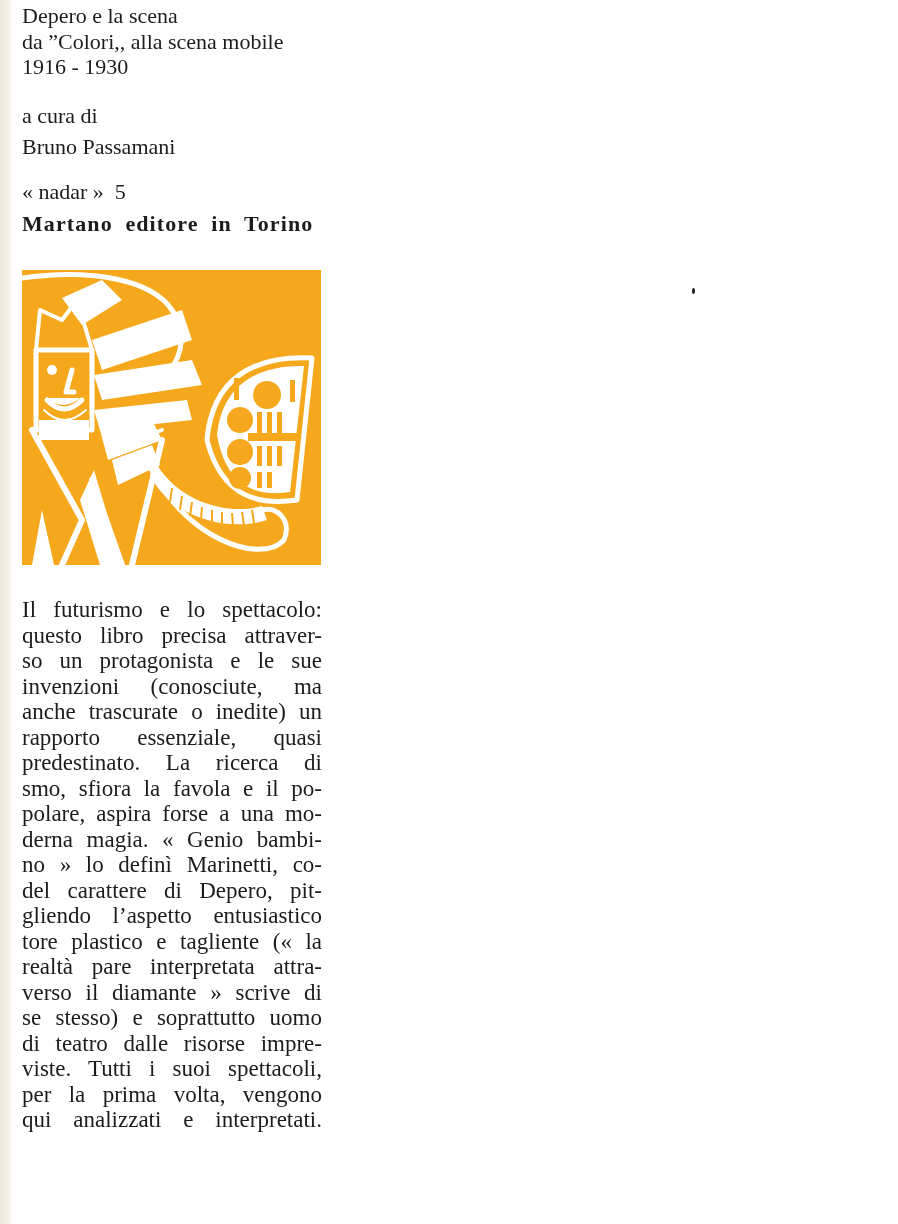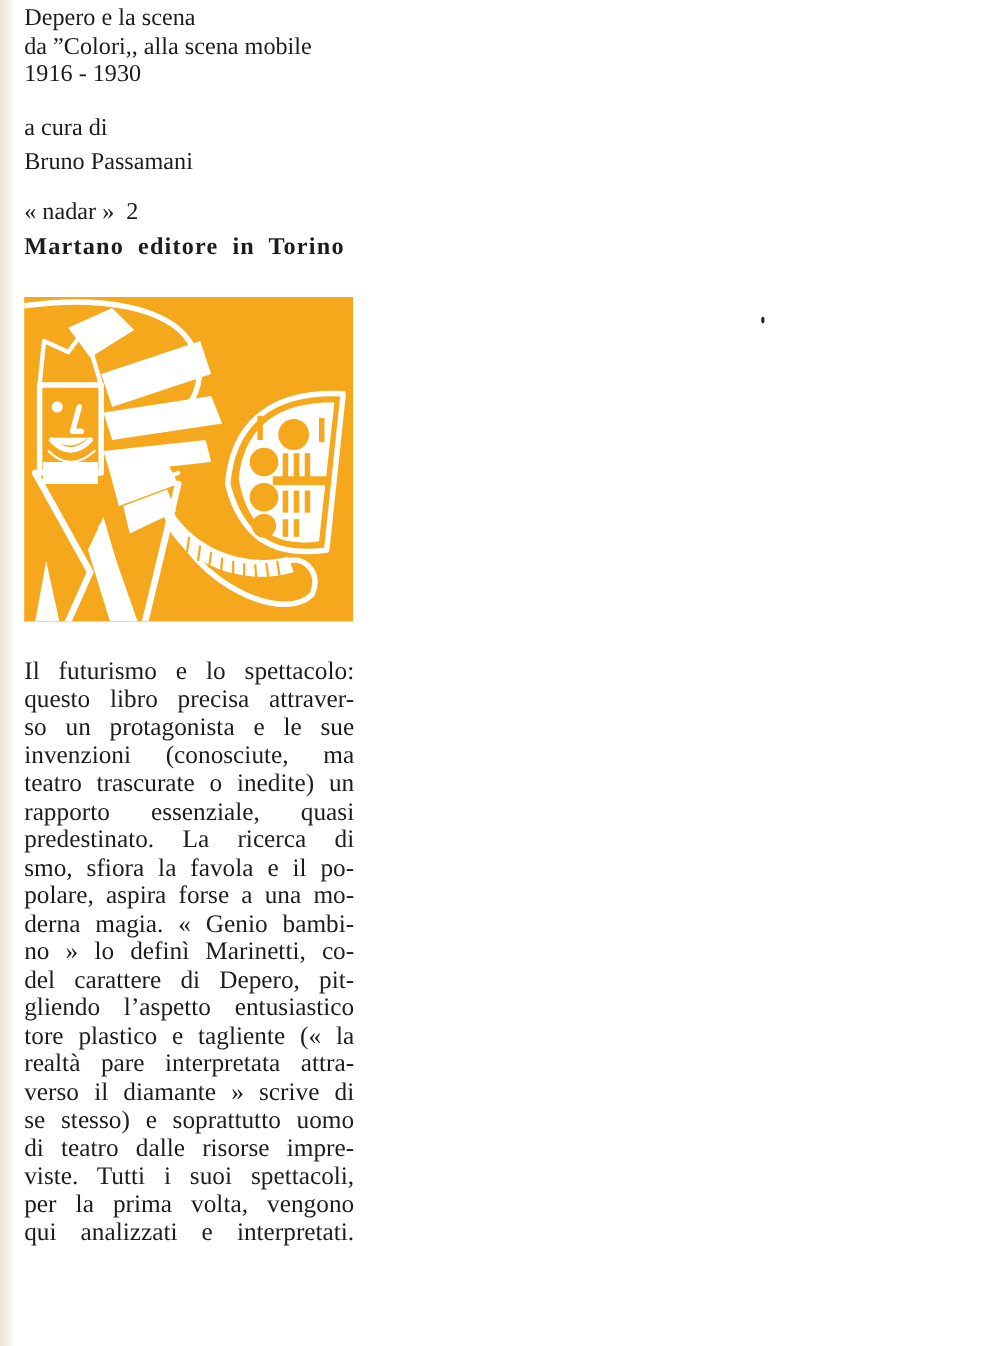--- a/index.html
+++ b/index.html
@@ -77,21 +77,21 @@
   <div class="line">da ”Colori,, alla scena mobile</div>
   <div class="line">1916 - 1930</div>
 </div>
 
 <div class="col cura">
   <div>a cura di</div>
   <div>Bruno Passamani</div>
 </div>
 
 <div class="col series">
-  <div style="white-space:pre;">« nadar »  2</div>
+  <div style="white-space:pre;">« nadar »  5</div>
   <div class="publisher">Martano editore in Torino</div>
 </div>
 
 <div class="illus">
   <svg width="299" height="295" viewBox="0 0 299 295" xmlns="http://www.w3.org/2000/svg">
     <g fill="none" stroke="#ffffff" stroke-linecap="round" stroke-linejoin="round">
 
       <path d="M0 8 C 70 -2, 130 10, 150 40 C 165 62, 160 85, 148 100" stroke-width="5"></path>
 
       <rect x="14" y="80" width="56" height="80" stroke-width="5"></rect>
@@ -169,21 +169,21 @@
       <line x1="230" y1="240" x2="232" y2="253"></line>
     </g>
   </svg>
 </div>
 
 <div class="col body-text">
   <span class="ln">Il futurismo e lo spettacolo:</span>
   <span class="ln">questo libro precisa attraver-</span>
   <span class="ln">so un protagonista e le sue</span>
   <span class="ln">invenzioni (conosciute, ma</span>
-  <span class="ln">teatro trascurate o inedite) un</span>
+  <span class="ln">anche trascurate o inedite) un</span>
   <span class="ln">rapporto essenziale, quasi</span>
   <span class="ln">predestinato. La ricerca di</span>
   <span class="ln">smo, sfiora la favola e il po-</span>
   <span class="ln">polare, aspira forse a una mo-</span>
   <span class="ln">derna magia. « Genio bambi-</span>
   <span class="ln">no » lo definì Marinetti, co-</span>
   <span class="ln">del carattere di Depero, pit-</span>
   <span class="ln">gliendo l’aspetto entusiastico</span>
   <span class="ln">tore plastico e tagliente (« la</span>
   <span class="ln">realtà pare interpretata attra-</span>

